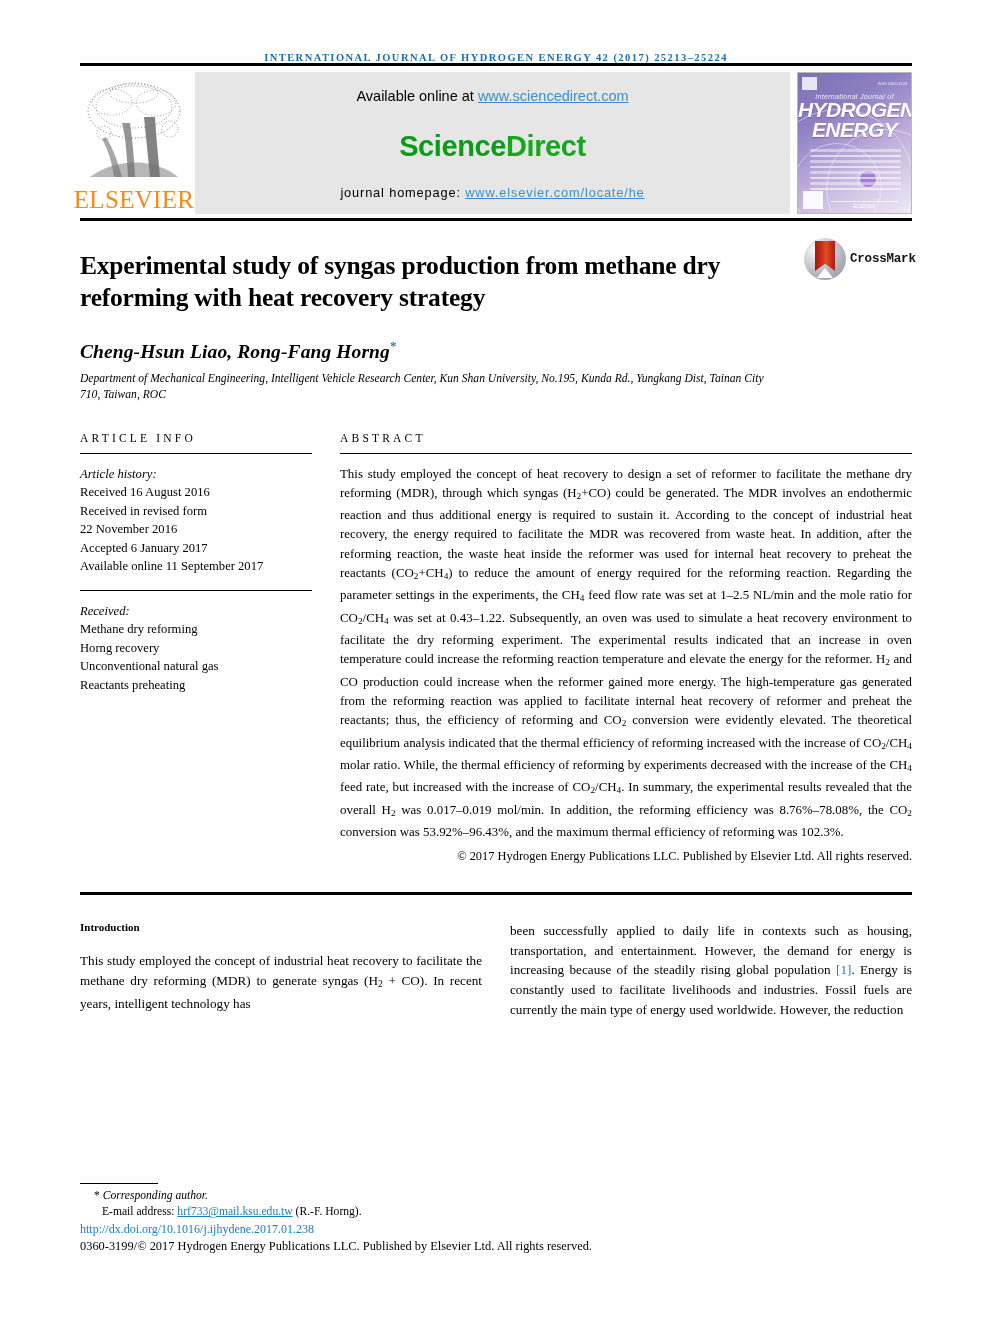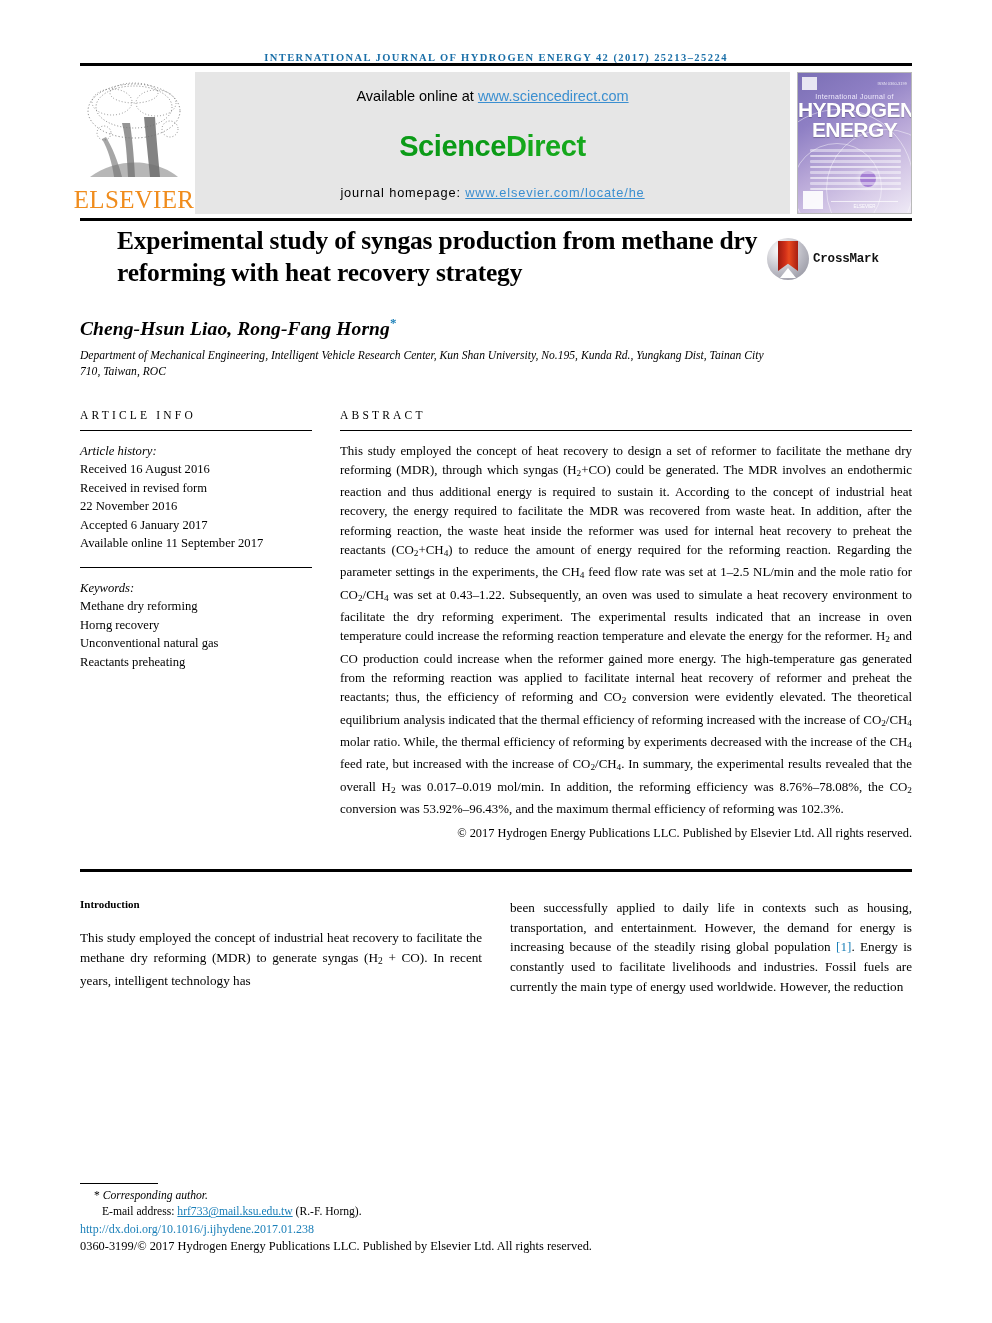--- a/index.html
+++ b/index.html
@@ -96,20 +96,21 @@
   }
   .sd-home .link { color: #3b8fd0; }
 
   .journal-cover {
     flex: 0 0 115px;
     width: 115px;
     border: 1px solid #b9b9b9;
     position: relative;
     overflow: hidden;
     background: linear-gradient(150deg,#7b6fb5 0%, #8e7fc4 28%, #b9a8d8 55%, #d7cbe8 78%, #efeaf6 100%);
+    font-style: italic;
   }
   .jc-topbar { position:absolute; top:3px; left:4px; right:4px; height:14px; display:flex; justify-content:space-between; align-items:center;}
   .jc-badge { width:15px; height:13px; background:#fff; opacity:.82;}
   .jc-issn { font-family:"Liberation Sans",sans-serif; font-size:4px; color:#fff; opacity:.8;}
   .jc-sub { position:absolute; top:20px; left:0; right:0; text-align:center;
             font-family:"Liberation Sans",sans-serif; font-size:7px; color:#efeafc; letter-spacing:.3px;}
   .jc-title { position:absolute; top:27px; left:0; right:0; text-align:center; color:#fff;
               font-family:"Liberation Sans",sans-serif; font-weight:bold; font-size:21px;
               line-height:20px; letter-spacing:-0.6px; text-shadow:0 1px 1px rgba(0,0,0,.25); }
   .jc-lines { position:absolute; top:76px; left:12px; right:10px; }
@@ -120,22 +121,22 @@
   .jc-c2 { width:90px; height:90px; left:-6px; top:70px;}
   .jc-c3 { width:150px; height:150px; left:-34px; top:36px;}
   .jc-dot { position:absolute; width:16px; height:16px; border-radius:50%; background:#a57fd4; left:62px; top:98px; box-shadow:0 0 6px rgba(255,255,255,.6);}
   .jc-bottom { position:absolute; bottom:4px; left:0; right:0; display:flex; align-items:flex-end; padding:0 5px; }
   .jc-ihe { width:20px; height:18px; background:#fff; opacity:.9;}
   .jc-else { flex:1; text-align:center; font-family:"Liberation Sans",sans-serif; font-size:4.5px; color:#fff;}
   .jc-else .bar { height:1px; background:rgba(255,255,255,.7); margin:0 8px 2px 8px;}
 
   
   .title-block {
-    margin: 0 117px;
-    padding-top: 4px;
+    margin: 0 80px;
+    padding-top: 29px;
     position: relative;
     min-height: 70px;
   }
   .paper-title {
     font-family: "Liberation Serif", serif;
     font-weight: bold;
     font-size: 25.5px;
     line-height: 32px;
     letter-spacing: -0.2px;
     margin: 0;
@@ -375,21 +376,21 @@
       <div class="info-group">
         <div class="info-head">Article history:</div>
         <div>Received 16 August 2016</div>
         <div>Received in revised form</div>
         <div>22 November 2016</div>
         <div>Accepted 6 January 2017</div>
         <div>Available online 11 September 2017</div>
       </div>
       <div class="info-sep"></div>
       <div class="info-group">
-        <div class="info-head">Keywords:</div>
+        <div class="info-head">Received:</div>
         <div>Methane dry reforming</div>
         <div>Horng recovery</div>
         <div>Unconventional natural gas</div>
         <div>Reactants preheating</div>
       </div>
     </div>
 
     <div class="col-abstract">
       <div class="sec-label">ABSTRACT</div>
       <div class="hr-sec"></div>

